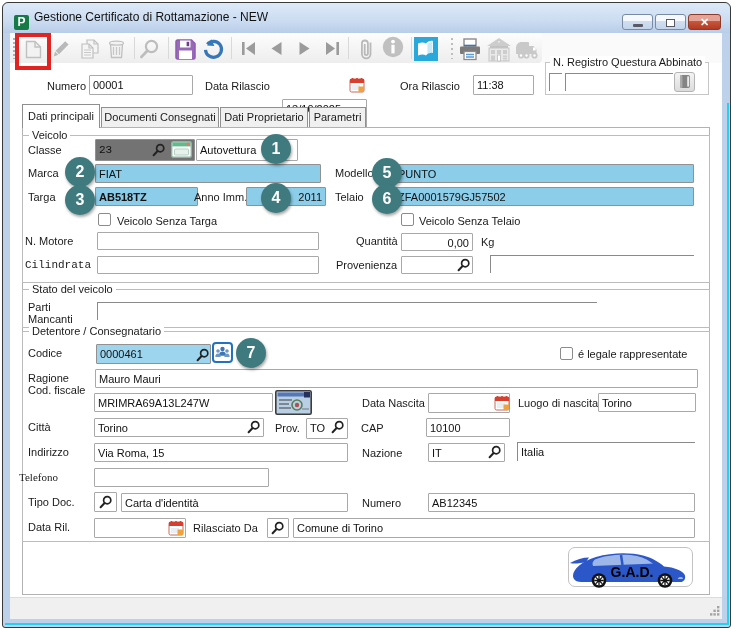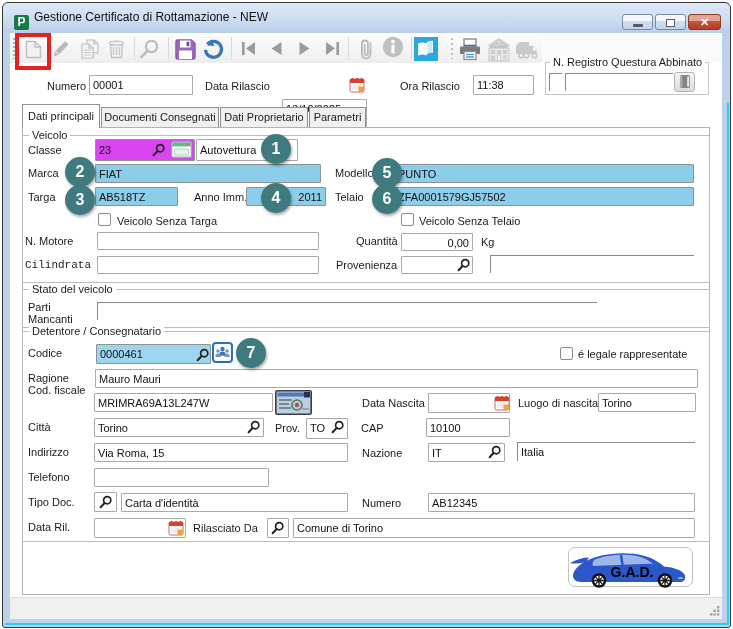--- a/index.html
+++ b/index.html
@@ -186,31 +186,31 @@
     <div class="tab" style="left:91px;top:74px;width:118px;height:21px;">Documenti Consegnati</div>
     <div class="tab" style="left:210px;top:74px;width:88px;height:21px;">Dati Proprietario</div>
     <div class="tab" style="left:299px;top:74px;width:57px;height:21px;">Parametri</div>
 
     <div style="position:absolute;left:12px;top:94px;width:688px;height:468px;border:1px solid #b2b2b2;background:#fff;"></div>
     <div class="tab" style="left:12px;top:71px;width:78px;height:24px;background:#fff;border-bottom:none;line-height:22px;z-index:3;">Dati principali</div>
 
     <div class="gb" style="left:12px;top:102px;width:688px;height:148px;"></div>
     <div class="gbl" style="left:19px;top:96px;">Veicolo</div>
     <div class="lbl" style="left:18px;top:110px;">Classe</div>
-    <div class="fld cy" style="left:85px;top:106px;width:100px;height:22px;line-height:19px;background:#d946ef;">23</div>
+    <div class="fld cy" style="left:85px;top:106px;width:100px;height:22px;line-height:19px;background:#737373;font-family:Liberation Mono, monospace;">23</div>
     <div class="fld" style="left:186px;top:106px;width:102px;height:22px;line-height:19px;">Autovettura</div>
     <div class="badge" style="left:251px;top:101px;">1</div>
     <div class="lbl" style="left:18px;top:133px;">Marca</div>
     <div class="fld cy" style="left:85px;top:131px;width:226px;height:19px;">FIAT</div>
     <div class="badge" style="left:55px;top:124px;">2</div>
     <div class="lbl" style="left:325px;top:133px;">Modello</div>
     <div class="fld cy" style="left:384px;top:131px;width:300px;height:19px;">PUNTO</div>
     <div class="badge" style="left:362px;top:125px;">5</div>
     <div class="lbl" style="left:18px;top:157px;">Targa</div>
-    <div class="fld cy" style="left:85px;top:154px;width:83px;height:19px;">AB518TZ</div>
+    <div class="fld cy" style="left:85px;top:154px;width:103px;height:19px;font-weight:bold;">AB518TZ</div>
     <div class="badge" style="left:55px;top:152px;">3</div>
     <div class="lbl" style="left:184px;top:157px;">Anno Imm.</div>
     <div class="fld cy" style="left:236px;top:154px;width:80px;height:19px;text-align:right;">2011</div>
     <div class="badge" style="left:251px;top:150px;">4</div>
     <div class="lbl" style="left:325px;top:157px;">Telaio</div>
     <div class="fld cy" style="left:384px;top:154px;width:300px;height:19px;">ZFA0001579GJ57502</div>
     <div class="badge" style="left:362px;top:151px;">6</div>
     <div class="cb" style="left:88px;top:180px;"></div>
     <div class="lbl" style="left:107px;top:181px;">Veicolo Senza Targa</div>
     <div class="cb" style="left:391px;top:180px;"></div>
@@ -251,21 +251,21 @@
     <div class="fld" style="left:84px;top:385px;width:170px;height:19px;">Torino</div>
     <div class="lbl" style="left:265px;top:388px;">Prov.</div>
     <div class="fld" style="left:296px;top:385px;width:42px;height:21px;">TO</div>
     <div class="lbl" style="left:351px;top:388px;">CAP</div>
     <div class="fld" style="left:416px;top:385px;width:84px;height:19px;">10100</div>
     <div class="lbl" style="left:18px;top:412px;">Indirizzo</div>
     <div class="fld" style="left:84px;top:410px;width:254px;height:19px;">Via Roma, 15</div>
     <div class="lbl" style="left:352px;top:413px;">Nazione</div>
     <div class="fld" style="left:418px;top:410px;width:77px;height:19px;">IT</div>
     <div class="fld tl" style="left:507px;top:409px;width:178px;height:19px;">Italia</div>
-    <div class="lbl" style="left:18px;top:437px;">Telefono</div>
+    <div class="lbl" style="left:9px;top:437px;font-family:Liberation Serif, serif;">Telefono</div>
     <div class="fld" style="left:84px;top:435px;width:175px;height:19px;"></div>
     <div class="lbl" style="left:18px;top:462px;">Tipo Doc.</div>
     <div class="fld" style="left:84px;top:459px;width:23px;height:20px;"></div>
     <div class="fld" style="left:111px;top:460px;width:227px;height:19px;">Carta d'identità</div>
     <div class="lbl" style="left:352px;top:463px;">Numero</div>
     <div class="fld" style="left:418px;top:460px;width:267px;height:19px;">AB12345</div>
     <div class="lbl" style="left:18px;top:487px;">Data Ril.</div>
     <div class="fld" style="left:84px;top:485px;width:92px;height:20px;"></div>
     <div class="lbl" style="left:183px;top:488px;">Rilasciato Da</div>
     <div class="fld" style="left:257px;top:485px;width:22px;height:20px;"></div>

